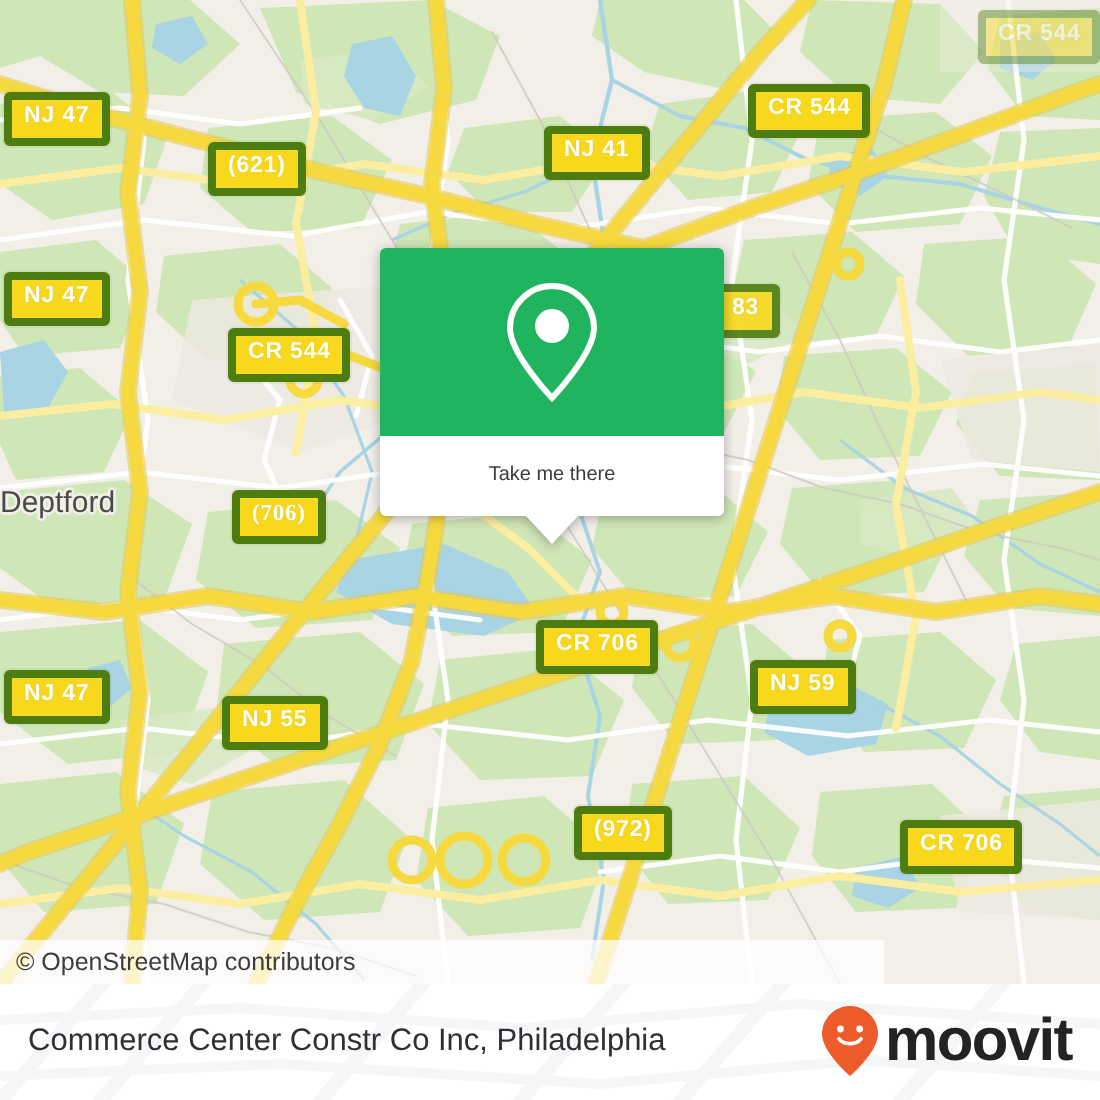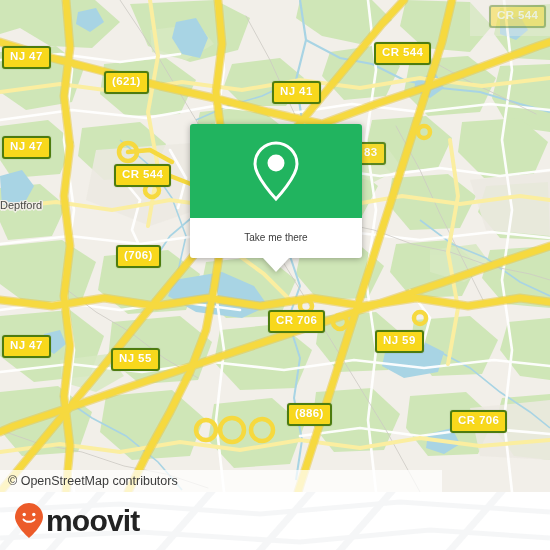--- a/index.html
+++ b/index.html
@@ -22,45 +22,46 @@
     width: 550px; height: 492px;
     background: #f2efe9;
     overflow: hidden;
   }
   .mapsvg { position: absolute; left:0; top:0; width:550px; height:492px; display:block; }
 
   
   .shield {
     position: absolute;
     background: #f8d81c;
-    border: 2px solid #4d7c0f;
+    border: 4px solid #4d7c0f;
     border-radius: 3px;
     color: #ffffff;
     font-size: 11.5px;
     font-weight: bold;
     letter-spacing: .4px;
     line-height: 1;
     padding: 3px 6px 4px 6px;
     white-space: nowrap;
     box-shadow: 0 0 0 1px rgba(0,0,0,0.04);
     text-shadow: 0 0 1px rgba(180,150,0,.25);
   }
 
   
   .place-label {
     position: absolute;
     color: #4a4a46;
-    font-size: 11px;
+    font-size: 15px;
     line-height: 1;
     white-space: nowrap;
     text-shadow:
       1.5px 0 0 #f2efe9, -1.5px 0 0 #f2efe9,
       0 1.5px 0 #f2efe9, 0 -1.5px 0 #f2efe9,
       1px 1px 0 #f2efe9, -1px -1px 0 #f2efe9,
       1px -1px 0 #f2efe9, -1px 1px 0 #f2efe9;
+    margin-top: 44px;
   }
 
   
   #attribution {
     position: absolute;
     left: 0; bottom: 0;
     width: 442px;
     height: 22px;
     background: rgba(255,255,255,0.72);
     color: #3c3c3c;
@@ -323,30 +324,30 @@
 
       <rect x="470" y="0" width="80" height="36" fill="#f2efe9" opacity=".35"></rect>
     </svg>
 
     <div class="place-label" style="left:0px; top:200px;">Deptford</div>
 
     <div class="shield" style="left:489px; top:5px;  opacity:.45;">CR 544</div>
     <div class="shield" style="left:374px; top:42px;">CR 544</div>
     <div class="shield" style="left:2px;   top:46px;">NJ 47</div>
     <div class="shield" style="left:104px; top:71px;">(621)</div>
-    <div class="shield" style="left:272px; top:63px;margin-top:18px;">NJ 41</div>
+    <div class="shield" style="left:272px; top:63px;">NJ 41</div>
     <div class="shield" style="left:2px;   top:136px;">NJ 47</div>
     <div class="shield" style="left:114px; top:164px;">CR 544</div>
     <div class="shield" style="left:356px; top:142px; opacity:.9;text-align:right;">83</div>
-    <div class="shield" style="left:116px; top:245px;">(706)</div>
+    <div class="shield" style="left:116px; top:245px;font-family:Liberation Serif, serif;">(706)</div>
     <div class="shield" style="left:268px; top:310px;">CR 706</div>
     <div class="shield" style="left:375px; top:330px;">NJ 59</div>
     <div class="shield" style="left:2px;   top:335px;">NJ 47</div>
     <div class="shield" style="left:111px; top:348px;">NJ 55</div>
-    <div class="shield" style="left:287px; top:403px;">(886)</div>
+    <div class="shield" style="left:287px; top:403px;">(972)</div>
     <div class="shield" style="left:450px; top:410px;">CR 706</div>
 
     <div id="attribution">© OpenStreetMap contributors</div>
 
     <div id="popup">
       <div id="popup-head">
         <svg width="54" height="64" viewBox="0 0 54 64">
           <path d="M27 4 C15.4 4 6 13.4 6 25 C6 38 27 60 27 60 C27 60 48 38 48 25 C48 13.4 38.6 4 27 4 Z" fill="none" stroke="#ffffff" stroke-width="3"></path>
           <circle cx="27" cy="24" r="8.5" fill="#ffffff"></circle>
         </svg>
@@ -368,20 +369,21 @@
         <path d="M250,70 L320,-10"></path>
         <path d="M330,70 L400,-10"></path>
         <path d="M440,70 L510,-10"></path>
       </g>
       <g stroke="#eceef0" fill="none" stroke-width="5">
         <path d="M0,18 L120,12 L260,22 L400,10 L550,20"></path>
         <path d="M0,46 L140,40 L300,50 L430,38 L550,46"></path>
       </g>
     </svg>
     <div id="footer-inner">
+      <div id="footer-title">Commerce Center Constr Co Inc, Philadelphia</div>
       <div id="brand">
         <svg width="30" height="38" viewBox="0 0 30 38">
           <path d="M15 1 C7.3 1 1 7.3 1 15 C1 24 15 36 15 36 C15 36 29 24 29 15 C29 7.3 22.7 1 15 1 Z" fill="#ec5b29"></path>
           <circle cx="10.2" cy="12.5" r="1.7" fill="#ffffff"></circle>
           <circle cx="19.8" cy="12.5" r="1.7" fill="#ffffff"></circle>
           <path d="M9.5 17.4 C11.6 20.6 18.4 20.6 20.5 17.4" stroke="#ffffff" stroke-width="1.9" fill="none" stroke-linecap="round"></path>
         </svg>
         <span id="brand-word">moovit</span>
       </div>
     </div>

